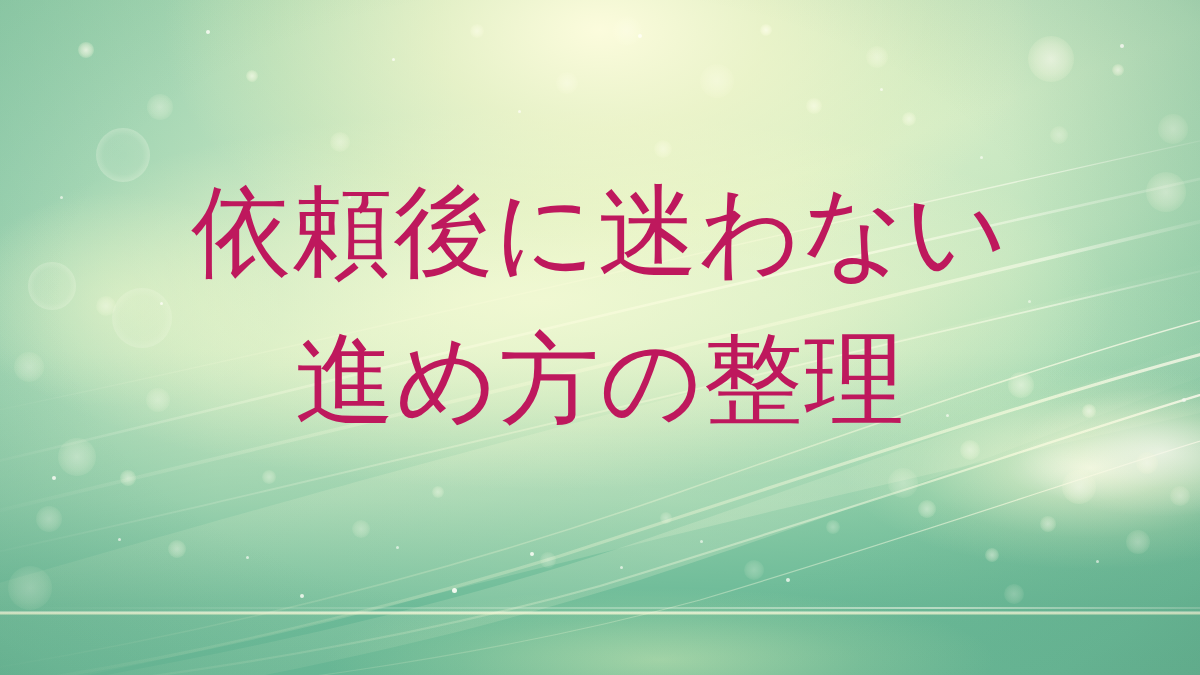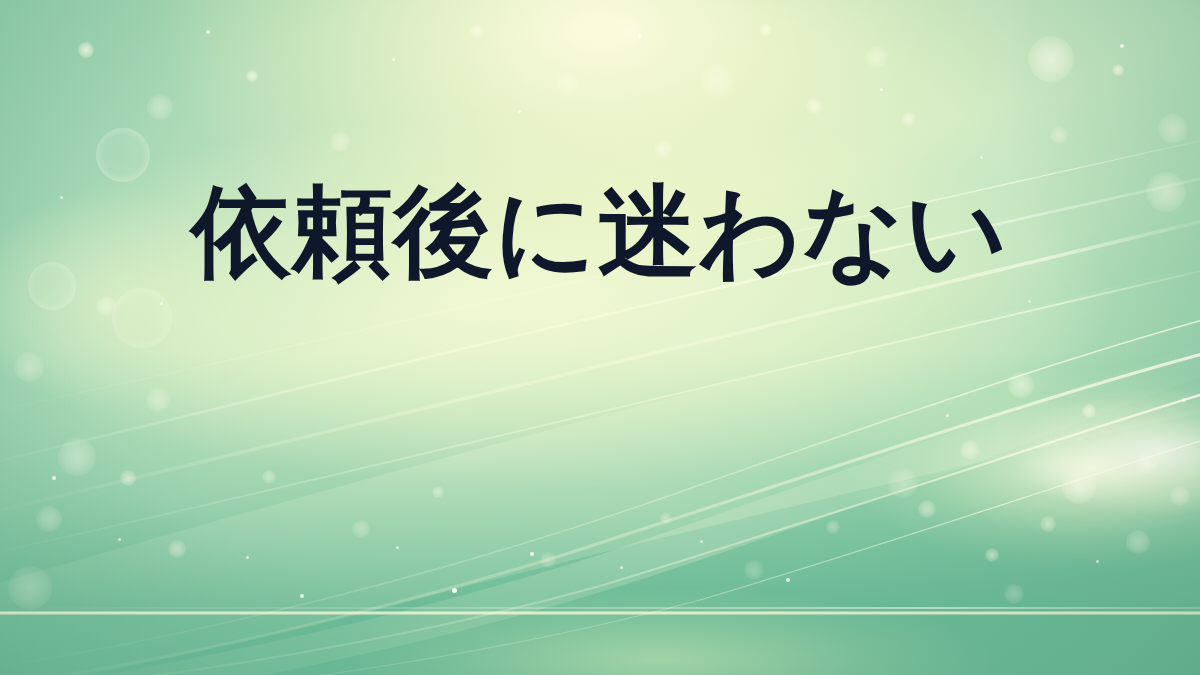--- a/index.html
+++ b/index.html
@@ -168,22 +168,22 @@
 
   
   .title-block {
     position: absolute;
     left: 0; right: 0;
     top: 158px;
     text-align: center;
   }
   .title-line {
     display: block;
-    color: #0f172a;
-    font-weight: 700;
+    color: #be185d;
+    font-weight: 400;
     font-size: 100px;
     line-height: 148px;
     letter-spacing: 0.01em;
     white-space: nowrap;
   }
 </style>
 </head>
 <body>
 
 <div id="canvas">
@@ -328,15 +328,16 @@
     <div class="s" style="left:1028px;top:300px; width:3px; height:3px; opacity:.6"></div>
   </div>
 
   <div class="hairline2"></div>
   <div class="hairline"></div>
 
   <div class="layer vignette"></div>
 
   <div class="title-block">
     <span class="title-line">依頼後に迷わない</span>
+    <span class="title-line">進め方の整理</span>
   </div>
 
 </div>
 
 </body></html>

